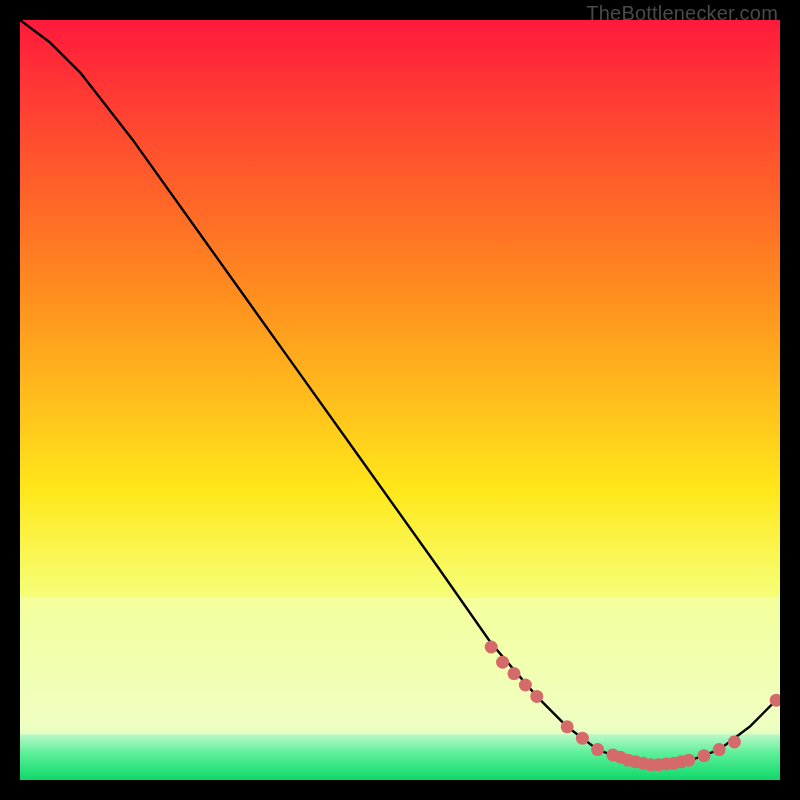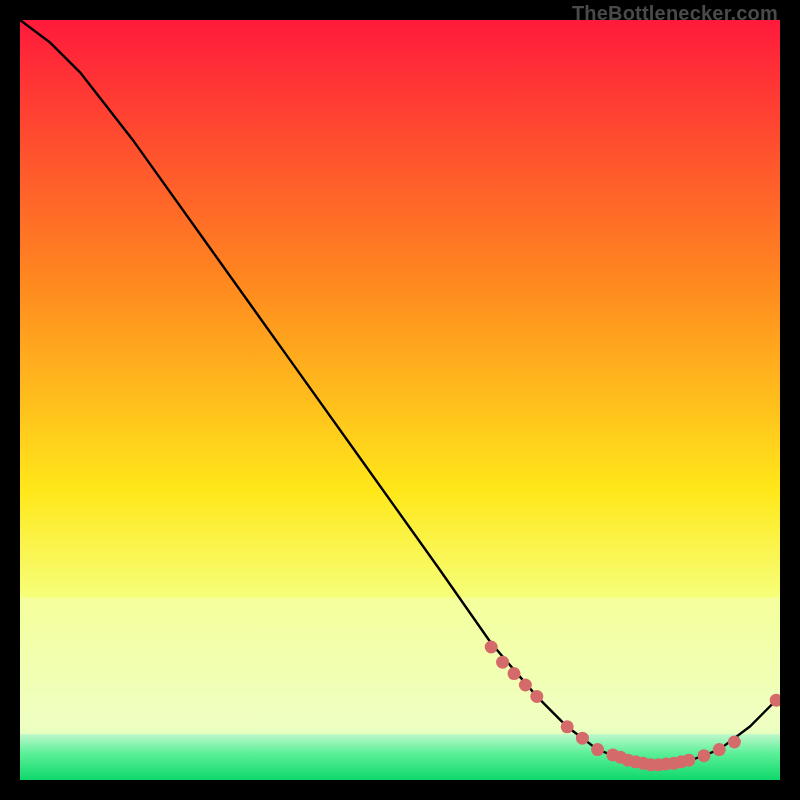--- a/index.html
+++ b/index.html
@@ -25,21 +25,21 @@
     top: 0;
     width: 760px;
     height: 760px;
   }
   .credit {
     position: absolute;
     top: 2px;
     right: 22px;
     color: #4a4a4a;
     font-size: 20px;
-    font-weight: 700;
+    font-weight: 400;
     letter-spacing: 0.2px;
   }
   svg {
     display: block;
   }
 </style>
 </head>
 <body>
 
 <div class="credit">TheBottlenecker.com</div>

